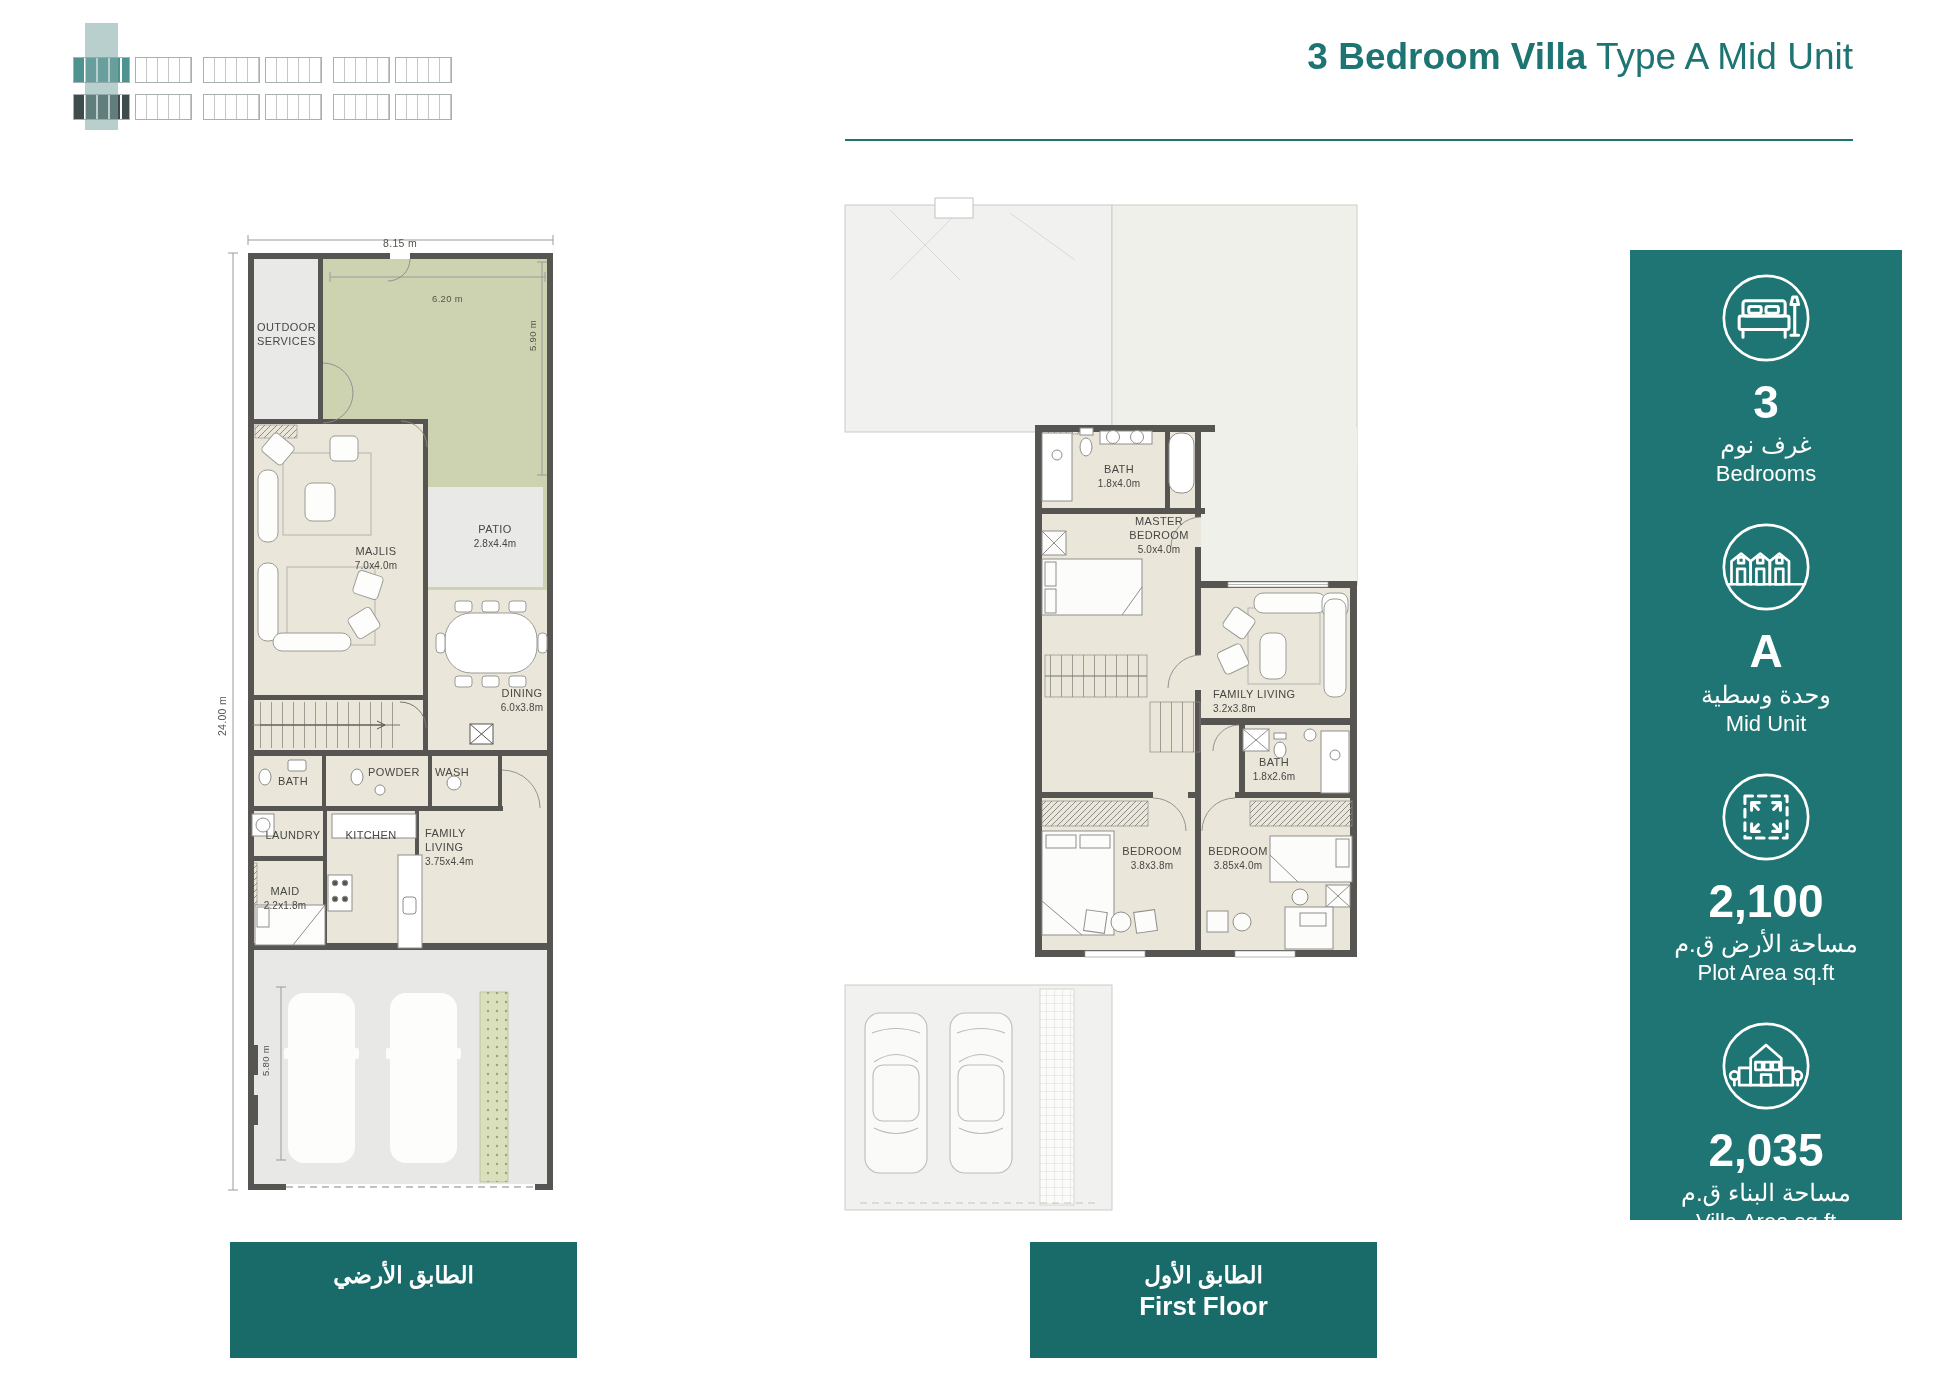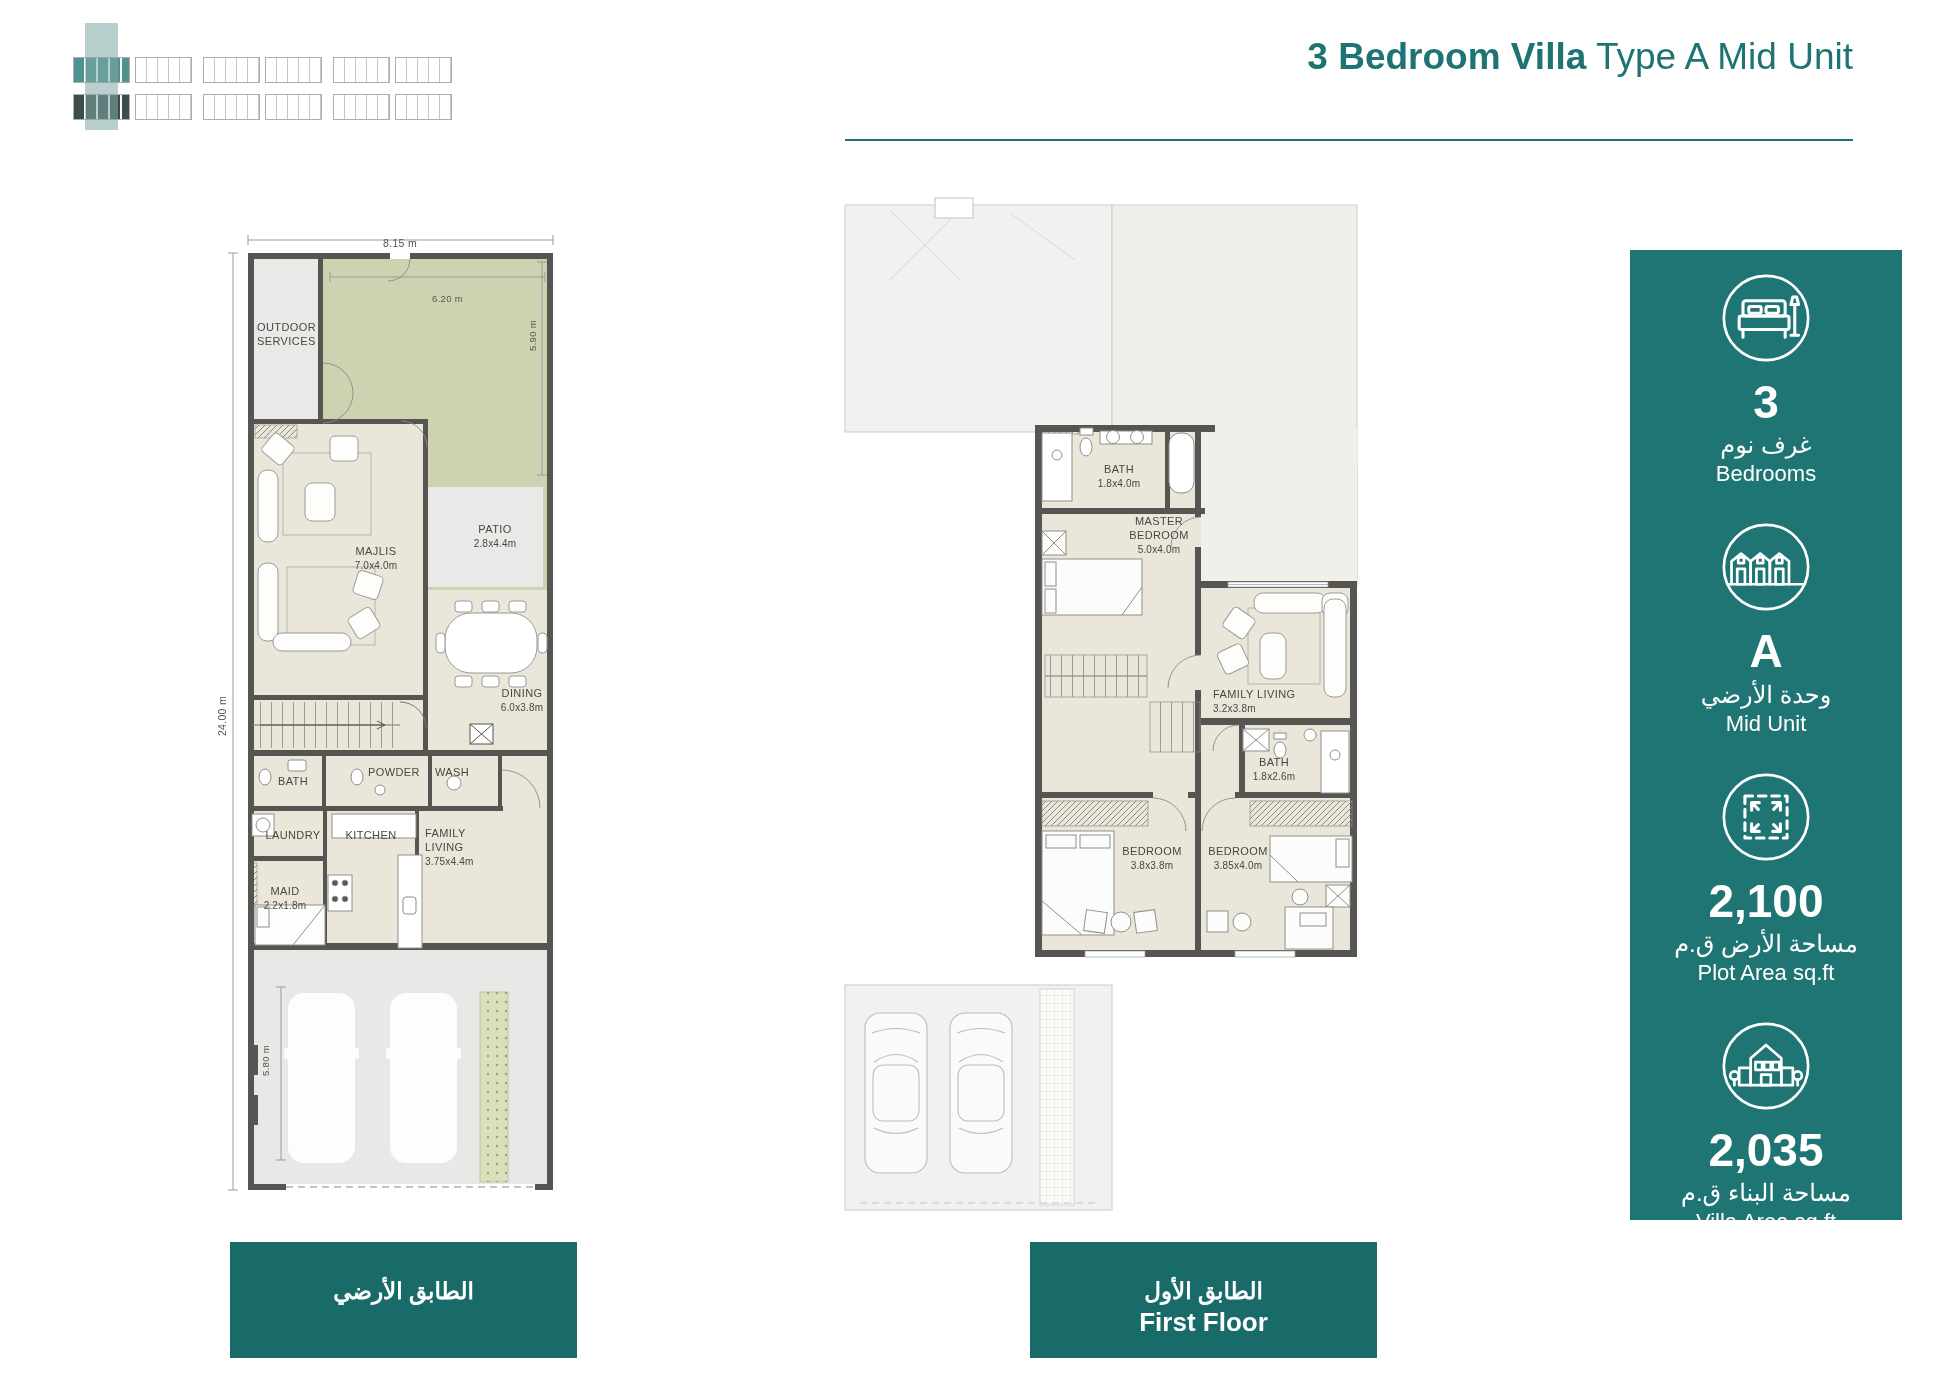--- a/index.html
+++ b/index.html
@@ -32,21 +32,21 @@
   .rlabel{position:absolute;color:#474743;font-size:11px;line-height:1.25;letter-spacing:.4px;
     text-align:center;white-space:normal;}
   .rlabel.la{text-align:left;}
   .rname{font-weight:400;}
   .rsize{font-size:10px;letter-spacing:.2px;margin-top:1px;}
   .dim{position:absolute;color:#55554f;font-size:10.5px;letter-spacing:.3px;text-align:center;}
   .dim.v{transform:rotate(-90deg);}
 
   
   .floor-badge{position:absolute;width:347px;height:116px;background:#196b69;color:#ffffff;
-    text-align:center;box-sizing:border-box;padding-top:36px;}
+    text-align:center;box-sizing:border-box;padding-top:20px;}
   .badge-ar{direction:rtl;font-size:23px;font-weight:700;}
   .badge-en{font-size:26px;font-weight:700;margin-top:2px;}
 
   
   .panel{position:absolute;left:1630px;top:250px;width:272px;height:970px;background:#1e7573;
     display:flex;flex-direction:column;align-items:center;box-sizing:border-box;padding-top:22px;color:#fff;}
   .stat{display:flex;flex-direction:column;align-items:center;margin-bottom:34px;}
   .stat svg{width:92px;height:92px;}
   .stat-value{font-size:46px;font-weight:700;line-height:1.05;margin-top:10px;}
   .stat-ar{direction:rtl;font-size:24px;margin-top:5px;}
@@ -471,21 +471,21 @@
         <rect x="9.5" y="19" width="3" height="3"></rect>
         <rect x="19.5" y="19" width="3" height="3"></rect>
         <rect x="29.5" y="19" width="3" height="3"></rect>
         <rect x="9" y="25" width="4" height="8"></rect>
         <rect x="19" y="25" width="4" height="8"></rect>
         <rect x="29" y="25" width="4" height="8"></rect>
         <path d="M4 33 h40"></path>
       </svg>
     </span>
     <div class="stat-value">A</div>
-    <div class="stat-ar">وحدة الأرضي</div>
+    <div class="stat-ar">وحدة وسطية</div>
     <div class="stat-en">Mid Unit</div>
   </div>
 
   <div class="stat">
     <span>
       <svg viewBox="0 0 48 48" fill="none" stroke="#ffffff" stroke-width="1.6" stroke-linecap="round" stroke-linejoin="round">
         <circle cx="24" cy="24" r="22" stroke-width="1.4"></circle>
         <rect x="13" y="13" width="22" height="22" stroke-dasharray="4 3"></rect>
         <path d="M20 20 L16.5 16.5 M16.5 16.5 h4 M16.5 16.5 v4"></path>
         <path d="M28 20 L31.5 16.5 M31.5 16.5 h-4 M31.5 16.5 v4"></path>

